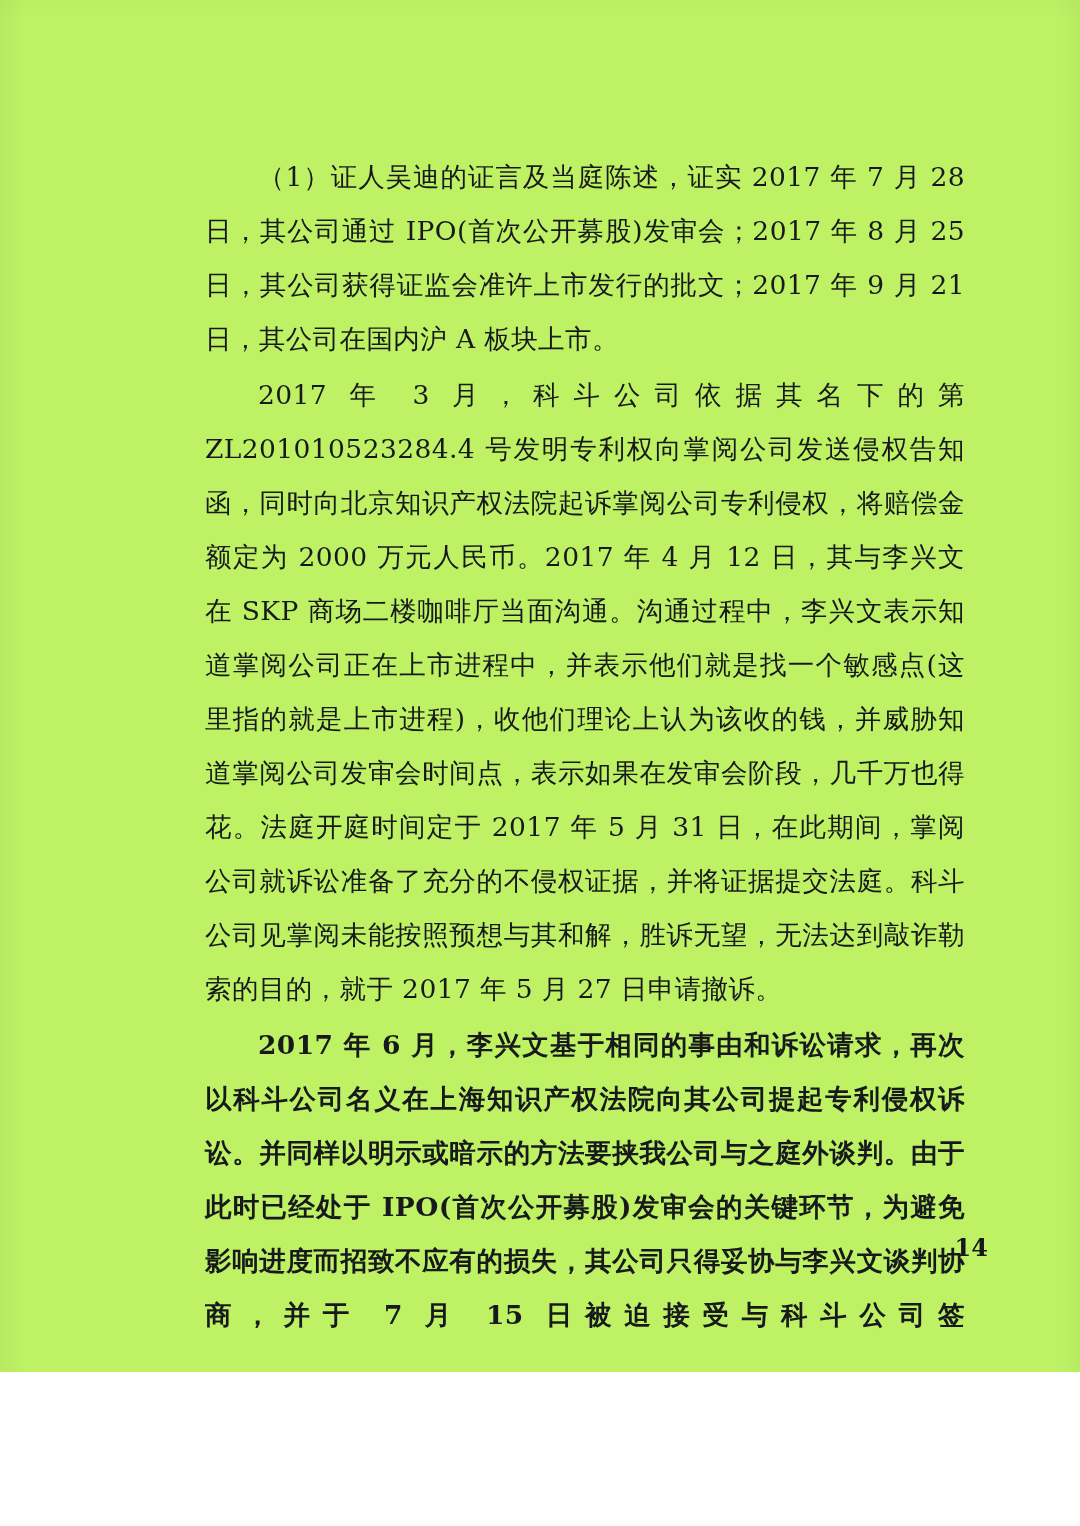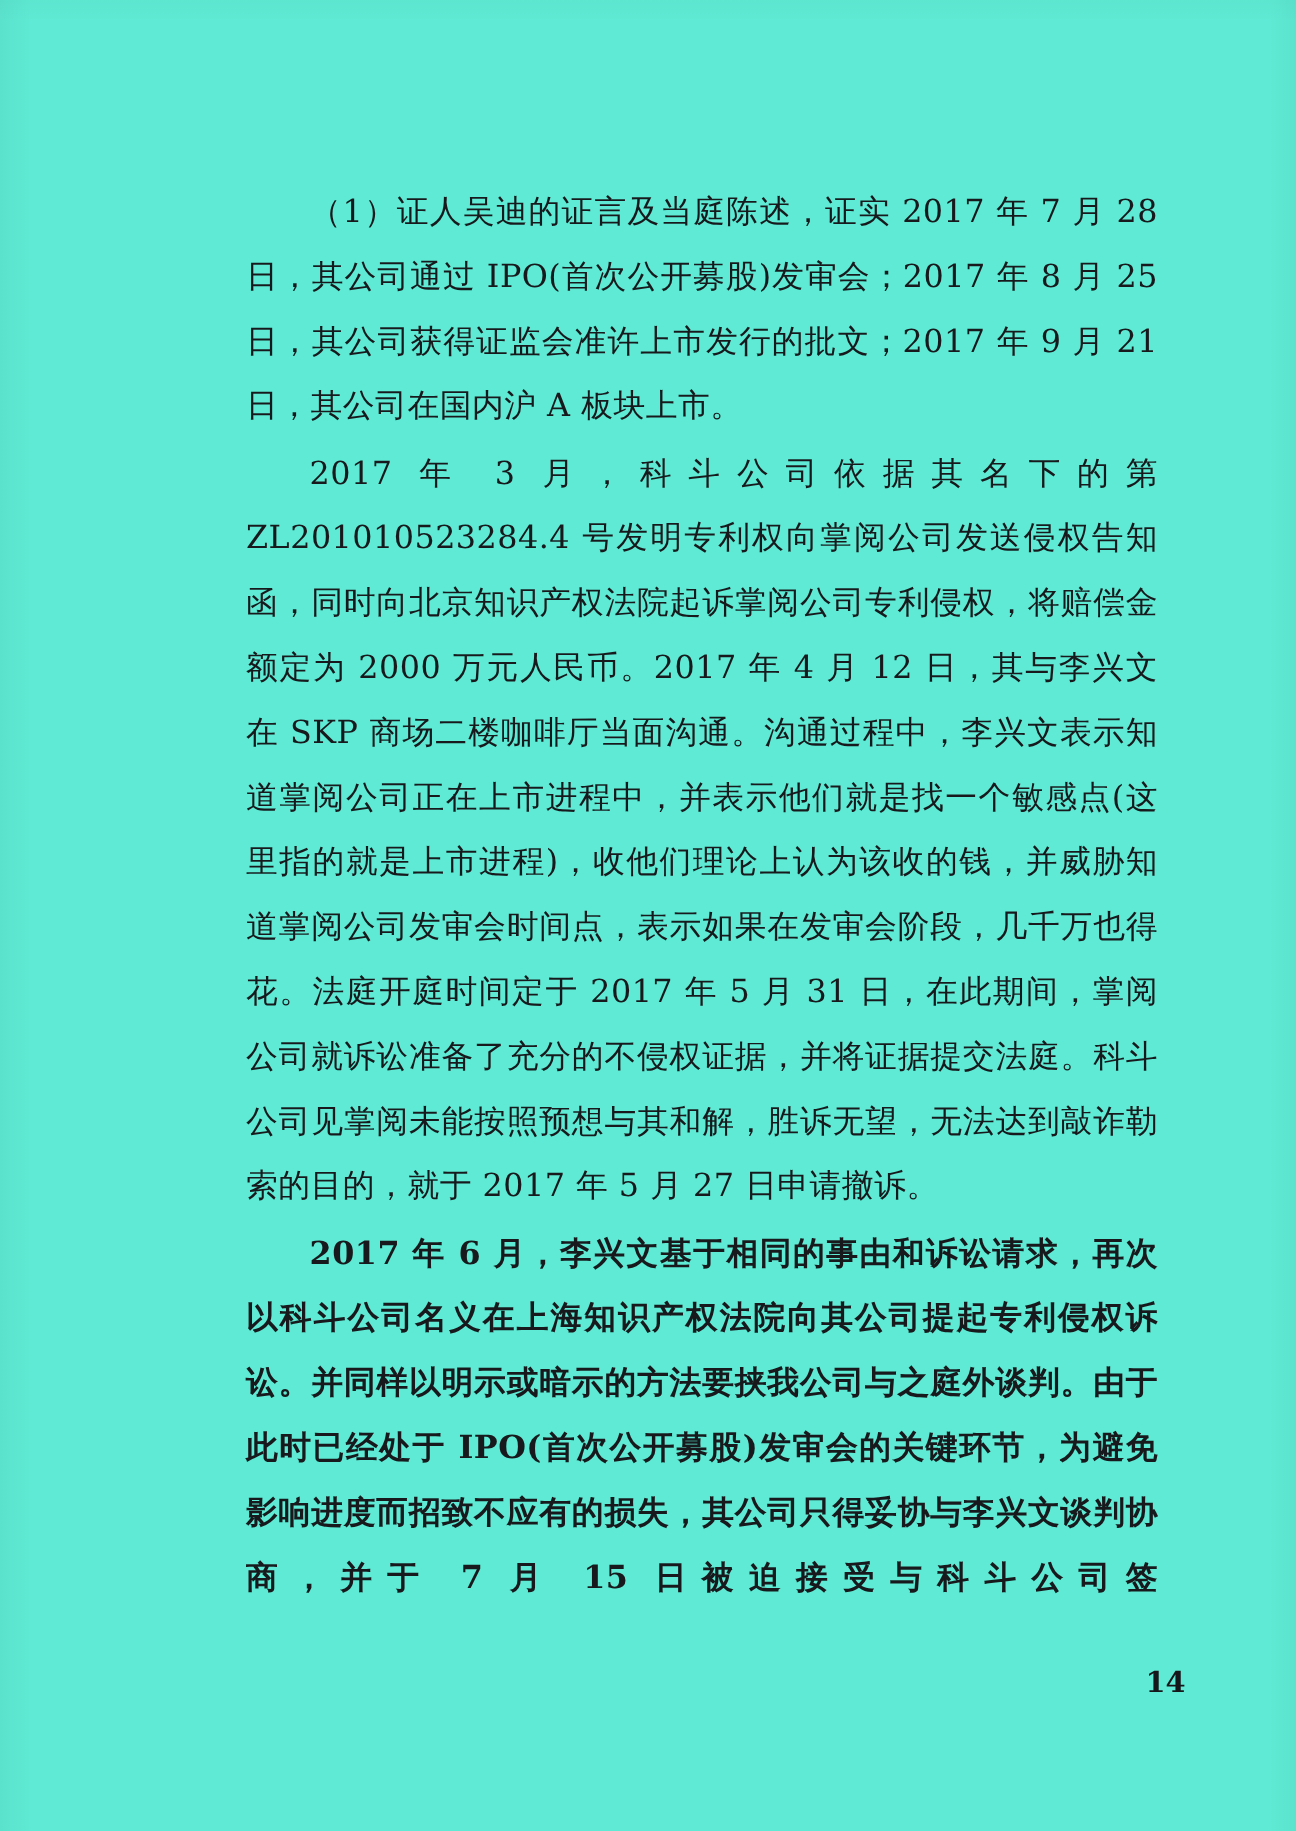--- a/index.html
+++ b/index.html
@@ -3,22 +3,22 @@
 <meta charset="utf-8">
 <style>
   html, body {
     margin: 0;
     padding: 0;
     background: #ffffff;
   }
   .page {
     position: relative;
     width: 1080px;
-    height: 1526px;
-    background: #5eead4;
+    height: 1372px;
+    background: #bef264;
     overflow: hidden;
     box-sizing: border-box;
   }
   
   .page::before {
     content: "";
     position: absolute;
     inset: 0;
     background:
       linear-gradient(to right, rgba(0,0,0,0.035) 0px, rgba(0,0,0,0.0) 26px),

